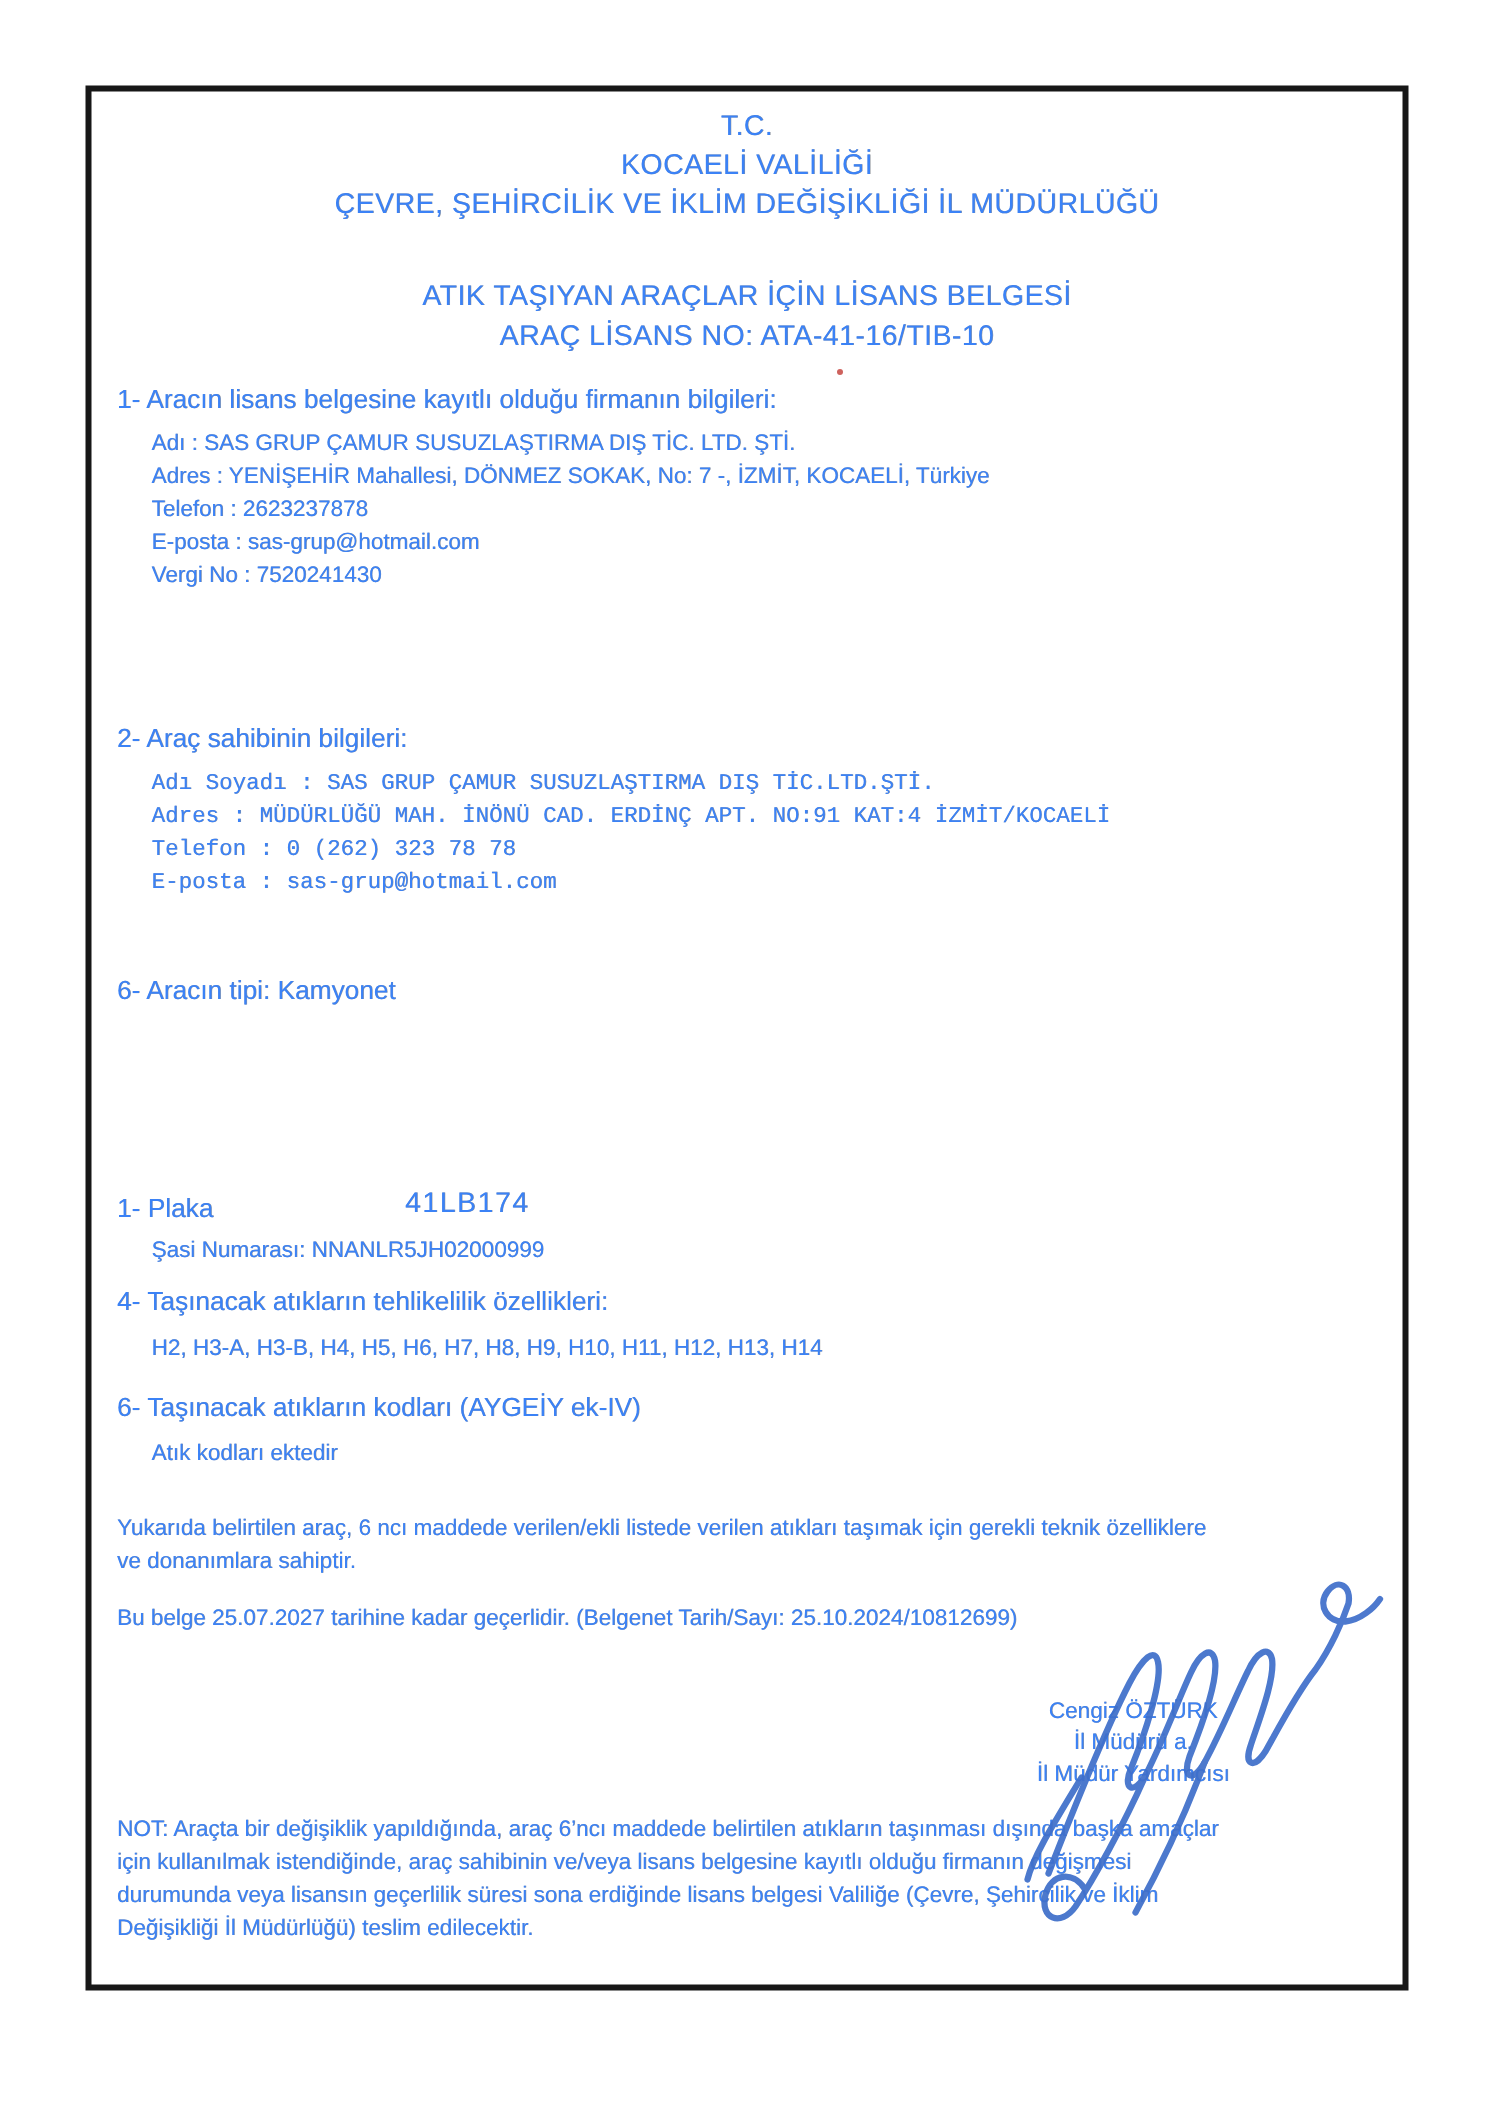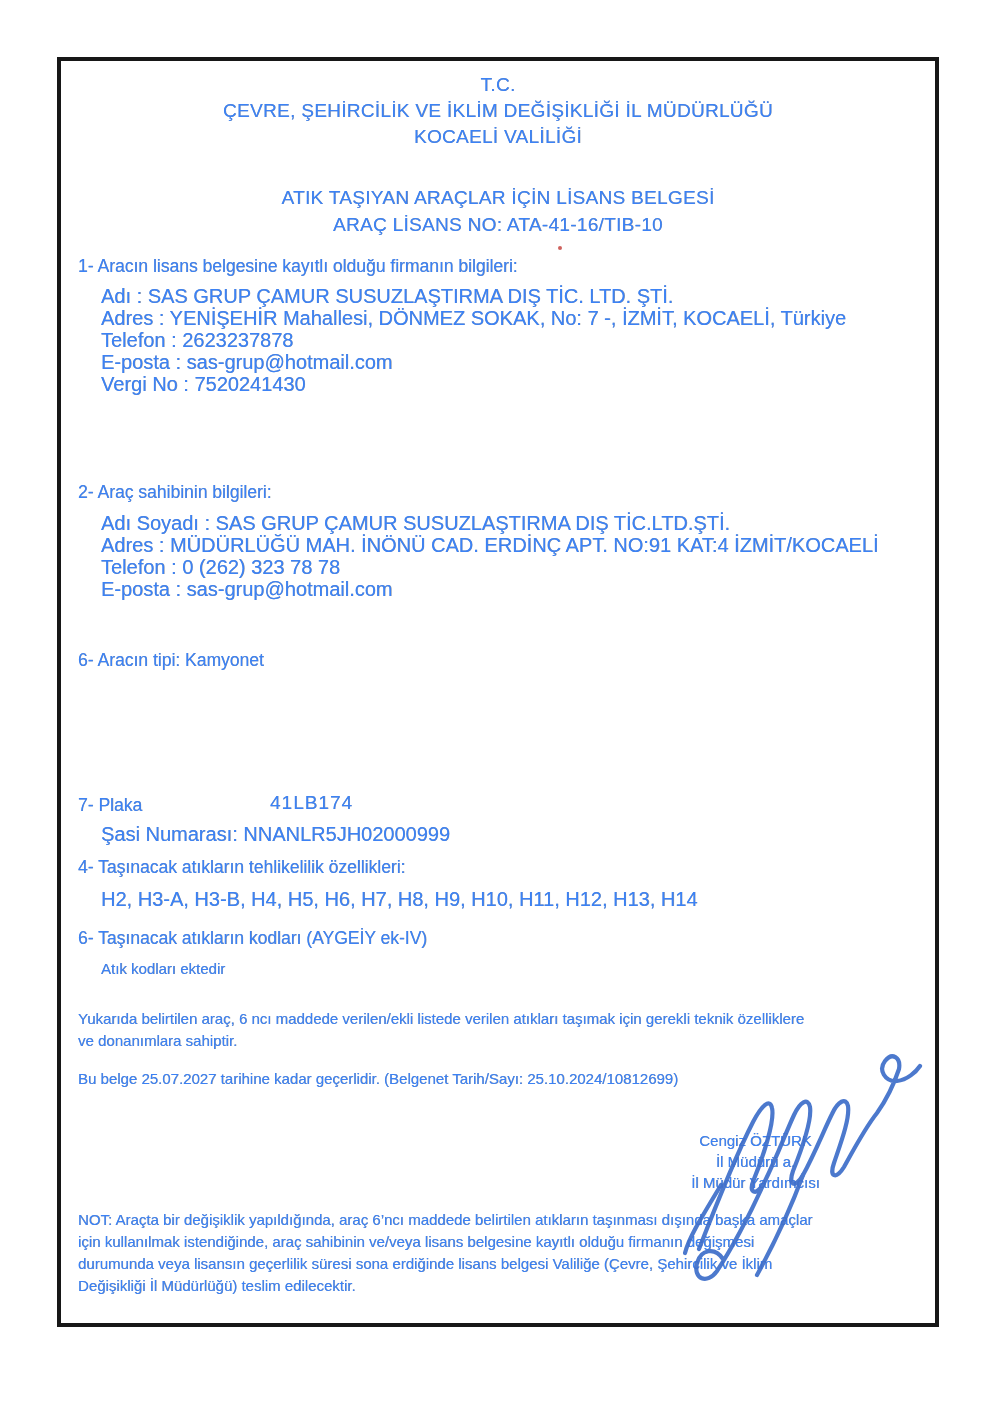--- a/index.html
+++ b/index.html
@@ -15,24 +15,24 @@
   .frame{
     position:absolute;left:57px;top:57px;width:882px;height:1270px;
     border:4px solid #171717;box-sizing:border-box;
   }
   .abs{position:absolute;}
   .center{left:61px;width:874px;text-align:center;}
   .hdr{top:72px;font-size:19px;line-height:26px;letter-spacing:0.3px;}
   .ttl{top:184px;font-size:19px;line-height:27px;letter-spacing:0.3px;}
   .section{left:78px;right:90px;}
   .sec-heading{font-size:17.5px;line-height:24px;}
-  .details{margin-left:23px;margin-top:7px;font-size:20px;line-height:22px;}
+  .details{margin-left:23px;margin-top:7px;font-size:15px;line-height:22px;}
   .s1{top:254px;}
   .s2{top:480px;}
-  .s2 .details{margin-top:8px;}
+  .s2 .details{margin-top:8px;font-family:Liberation Mono, monospace;}
   .s3{top:648px;}
   .s4{top:793px;}
   .s4 .details{margin-top:6px;}
   .plate{
     position:absolute;left:192px;top:-5px;
     font-size:19px;letter-spacing:1px;line-height:30px;white-space:nowrap;
   }
   .s5{top:855px;}
   .s5 .details{margin-top:9px;}
   .s6{top:926px;}
@@ -50,22 +50,22 @@
 </style>
 </head>
 <body>
 
 <div class="page">
 
   <div class="frame"></div>
 
   <div class="abs center hdr">
     <div>T.C.</div>
+    <div>KOCAELİ VALİLİĞİ</div>
     <div>ÇEVRE, ŞEHİRCİLİK VE İKLİM DEĞİŞİKLİĞİ İL MÜDÜRLÜĞÜ</div>
-    <div>KOCAELİ VALİLİĞİ</div>
   </div>
 
   <div class="abs center ttl">
     <div>ATIK TAŞIYAN ARAÇLAR İÇİN LİSANS BELGESİ</div>
     <div>ARAÇ LİSANS NO: ATA-41-16/TIB-10</div>
   </div>
 
   <div class="abs section s1">
     <div class="sec-heading">1- Aracın lisans belgesine kayıtlı olduğu firmanın bilgileri:</div>
     <div class="details">
@@ -86,21 +86,21 @@
       <div>E-posta : sas-grup@hotmail.com</div>
     </div>
   </div>
 
   <div class="abs section s3">
     <div class="sec-heading">6- Aracın tipi: Kamyonet</div>
   </div>
 
   <div class="abs section s4">
     <div class="sec-heading" style="position:relative;">
-      <span>7- Plaka</span>
+      <span>1- Plaka</span>
       <span class="plate">41LB174</span>
     </div>
     <div class="details">Şasi Numarası: NNANLR5JH02000999</div>
   </div>
 
   <div class="abs section s5">
     <div class="sec-heading">4- Taşınacak atıkların tehlikelilik özellikleri:</div>
     <div class="details">H2, H3-A, H3-B, H4, H5, H6, H7, H8, H9, H10, H11, H12, H13, H14</div>
   </div>
 

